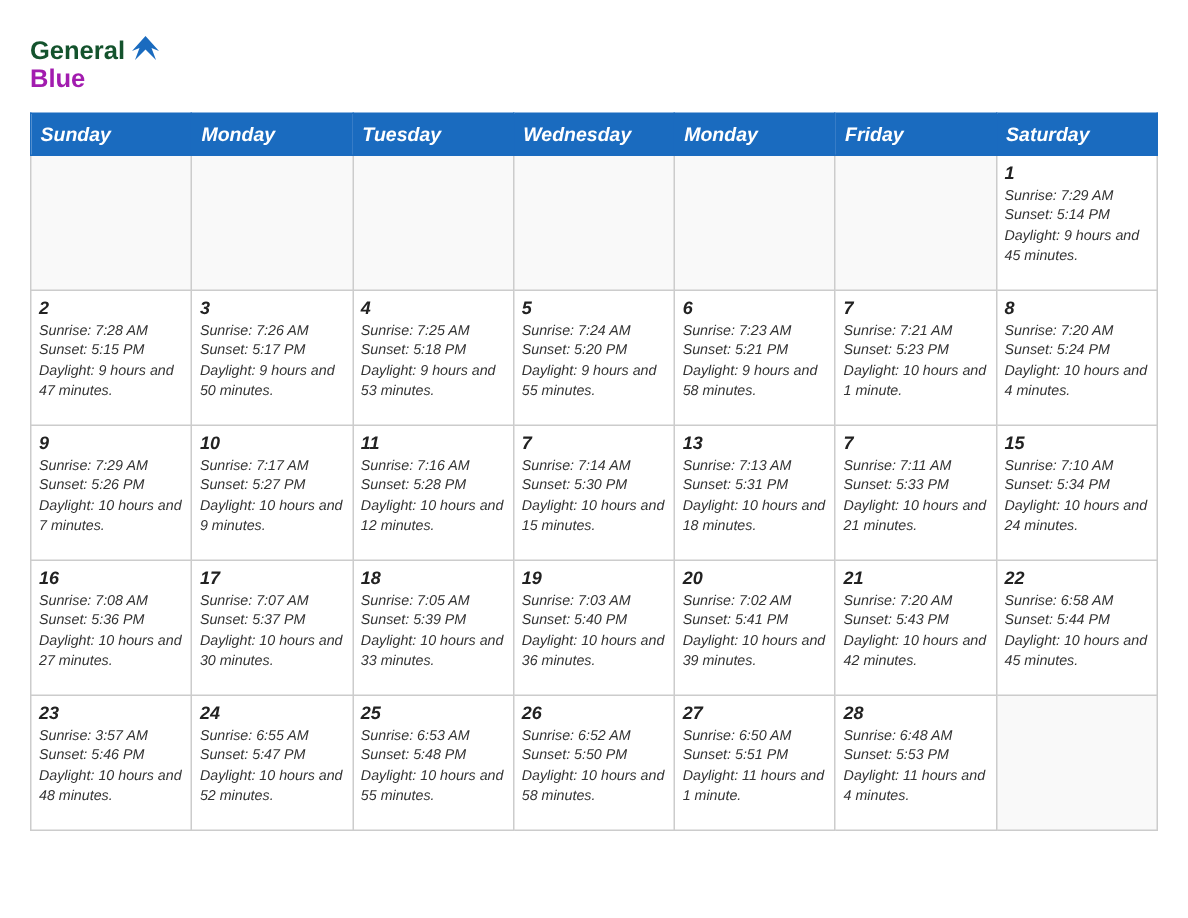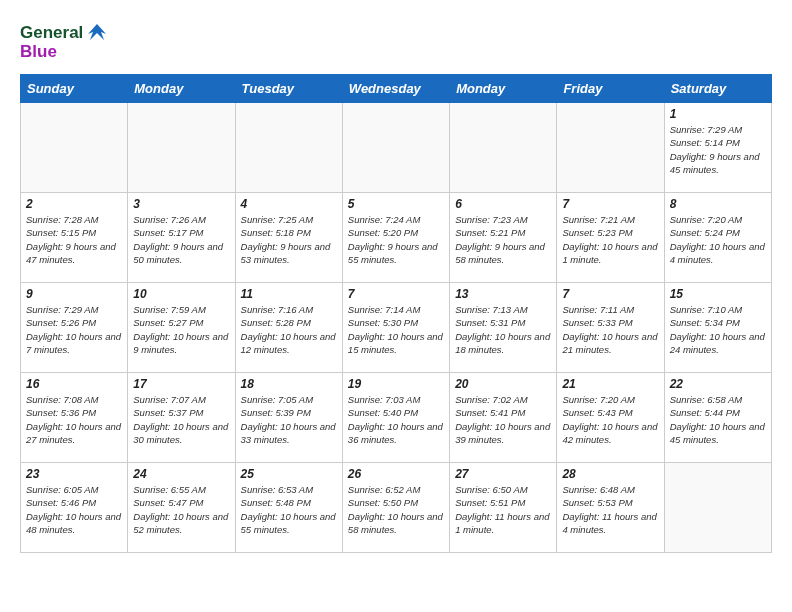--- a/index.html
+++ b/index.html
@@ -168,21 +168,21 @@
       </tr>
       <tr>
         <td>
           <div class="day-num">9</div>
           <div class="day-info">Sunrise: 7:29 AM
 Sunset: 5:26 PM
 Daylight: 10 hours and 7 minutes.</div>
         </td>
         <td>
           <div class="day-num">10</div>
-          <div class="day-info">Sunrise: 7:59 AM
+          <div class="day-info">Sunrise: 7:17 AM
 Sunset: 5:27 PM
 Daylight: 10 hours and 9 minutes.</div>
         </td>
         <td>
           <div class="day-num">11</div>
           <div class="day-info">Sunrise: 7:16 AM
 Sunset: 5:28 PM
 Daylight: 10 hours and 12 minutes.</div>
         </td>
         <td>
@@ -250,21 +250,21 @@
         <td>
           <div class="day-num">22</div>
           <div class="day-info">Sunrise: 6:58 AM
 Sunset: 5:44 PM
 Daylight: 10 hours and 45 minutes.</div>
         </td>
       </tr>
       <tr>
         <td>
           <div class="day-num">23</div>
-          <div class="day-info">Sunrise: 6:05 AM
+          <div class="day-info">Sunrise: 3:57 AM
 Sunset: 5:46 PM
 Daylight: 10 hours and 48 minutes.</div>
         </td>
         <td>
           <div class="day-num">24</div>
           <div class="day-info">Sunrise: 6:55 AM
 Sunset: 5:47 PM
 Daylight: 10 hours and 52 minutes.</div>
         </td>
         <td>

